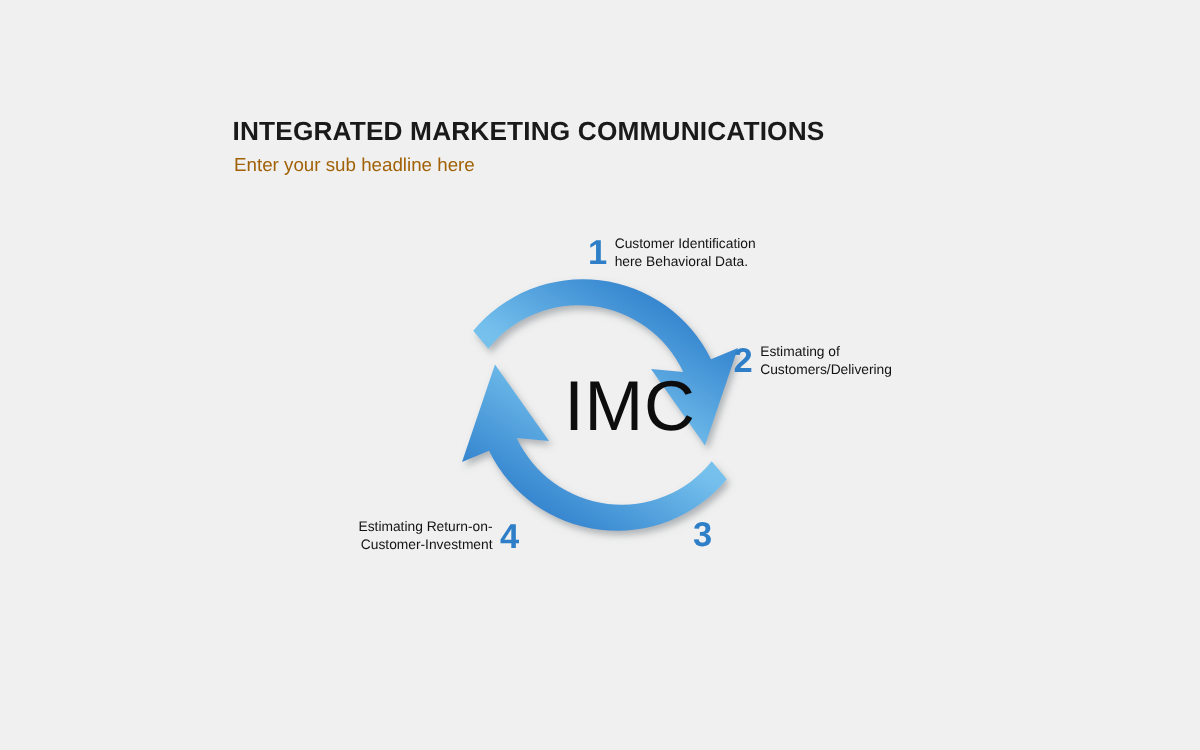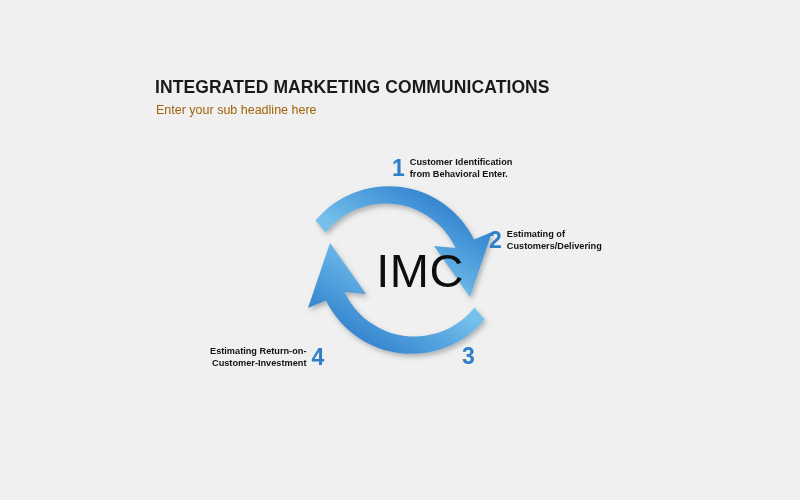--- a/index.html
+++ b/index.html
@@ -70,32 +70,32 @@
     white-space: nowrap;
   }
   .callout .num {
     color: #2e7fc8;
     font-size: 23px;
     font-weight: bold;
     line-height: 1;
   }
   .callout .cap {
     font-size: 9.2px;
-    font-weight: bold;
+    font-weight: normal;
     color: #131313;
     line-height: 1.32;
   }
   .callout.left-num .num { margin-right: 5px; }
   .callout.right-num .num { margin-left: 5px; }
   .callout.right-num .cap { text-align: right; }
 
   #callout-1 { left: 392px; top: 156px; }
   #callout-2 { left: 489px; top: 228px; }
   #callout-3 { left: 462px; top: 345px; }
-  #callout-4 { left: 210px; top: 345px; }
+  #callout-4 { left: 239px; top: 345px; }
   #callout-5 { left: 188px; top: 228px; }
 </style>
 </head>
 <body>
 
 <div id="slide">
 
   <div id="title">INTEGRATED MARKETING COMMUNICATIONS</div>
   <div id="subtitle">Enter your sub headline here</div>
 
@@ -142,21 +142,21 @@
         Z" fill="url(#gradBottom)"></path>
     </g>
   </svg>
 
   <div id="imc-core">IMC</div>
 
   <div class="callout left-num" id="callout-1">
     <span class="num">1</span>
     <span class="cap">
       <span>Customer Identification</span><br>
-      <span>from Behavioral Enter.</span>
+      <span>here Behavioral Data.</span>
     </span>
   </div>
 
   <div class="callout left-num" id="callout-2">
     <span class="num">2</span>
     <span class="cap">
       <span>Estimating of</span><br>
       <span>Customers/Delivering</span>
     </span>
   </div>

